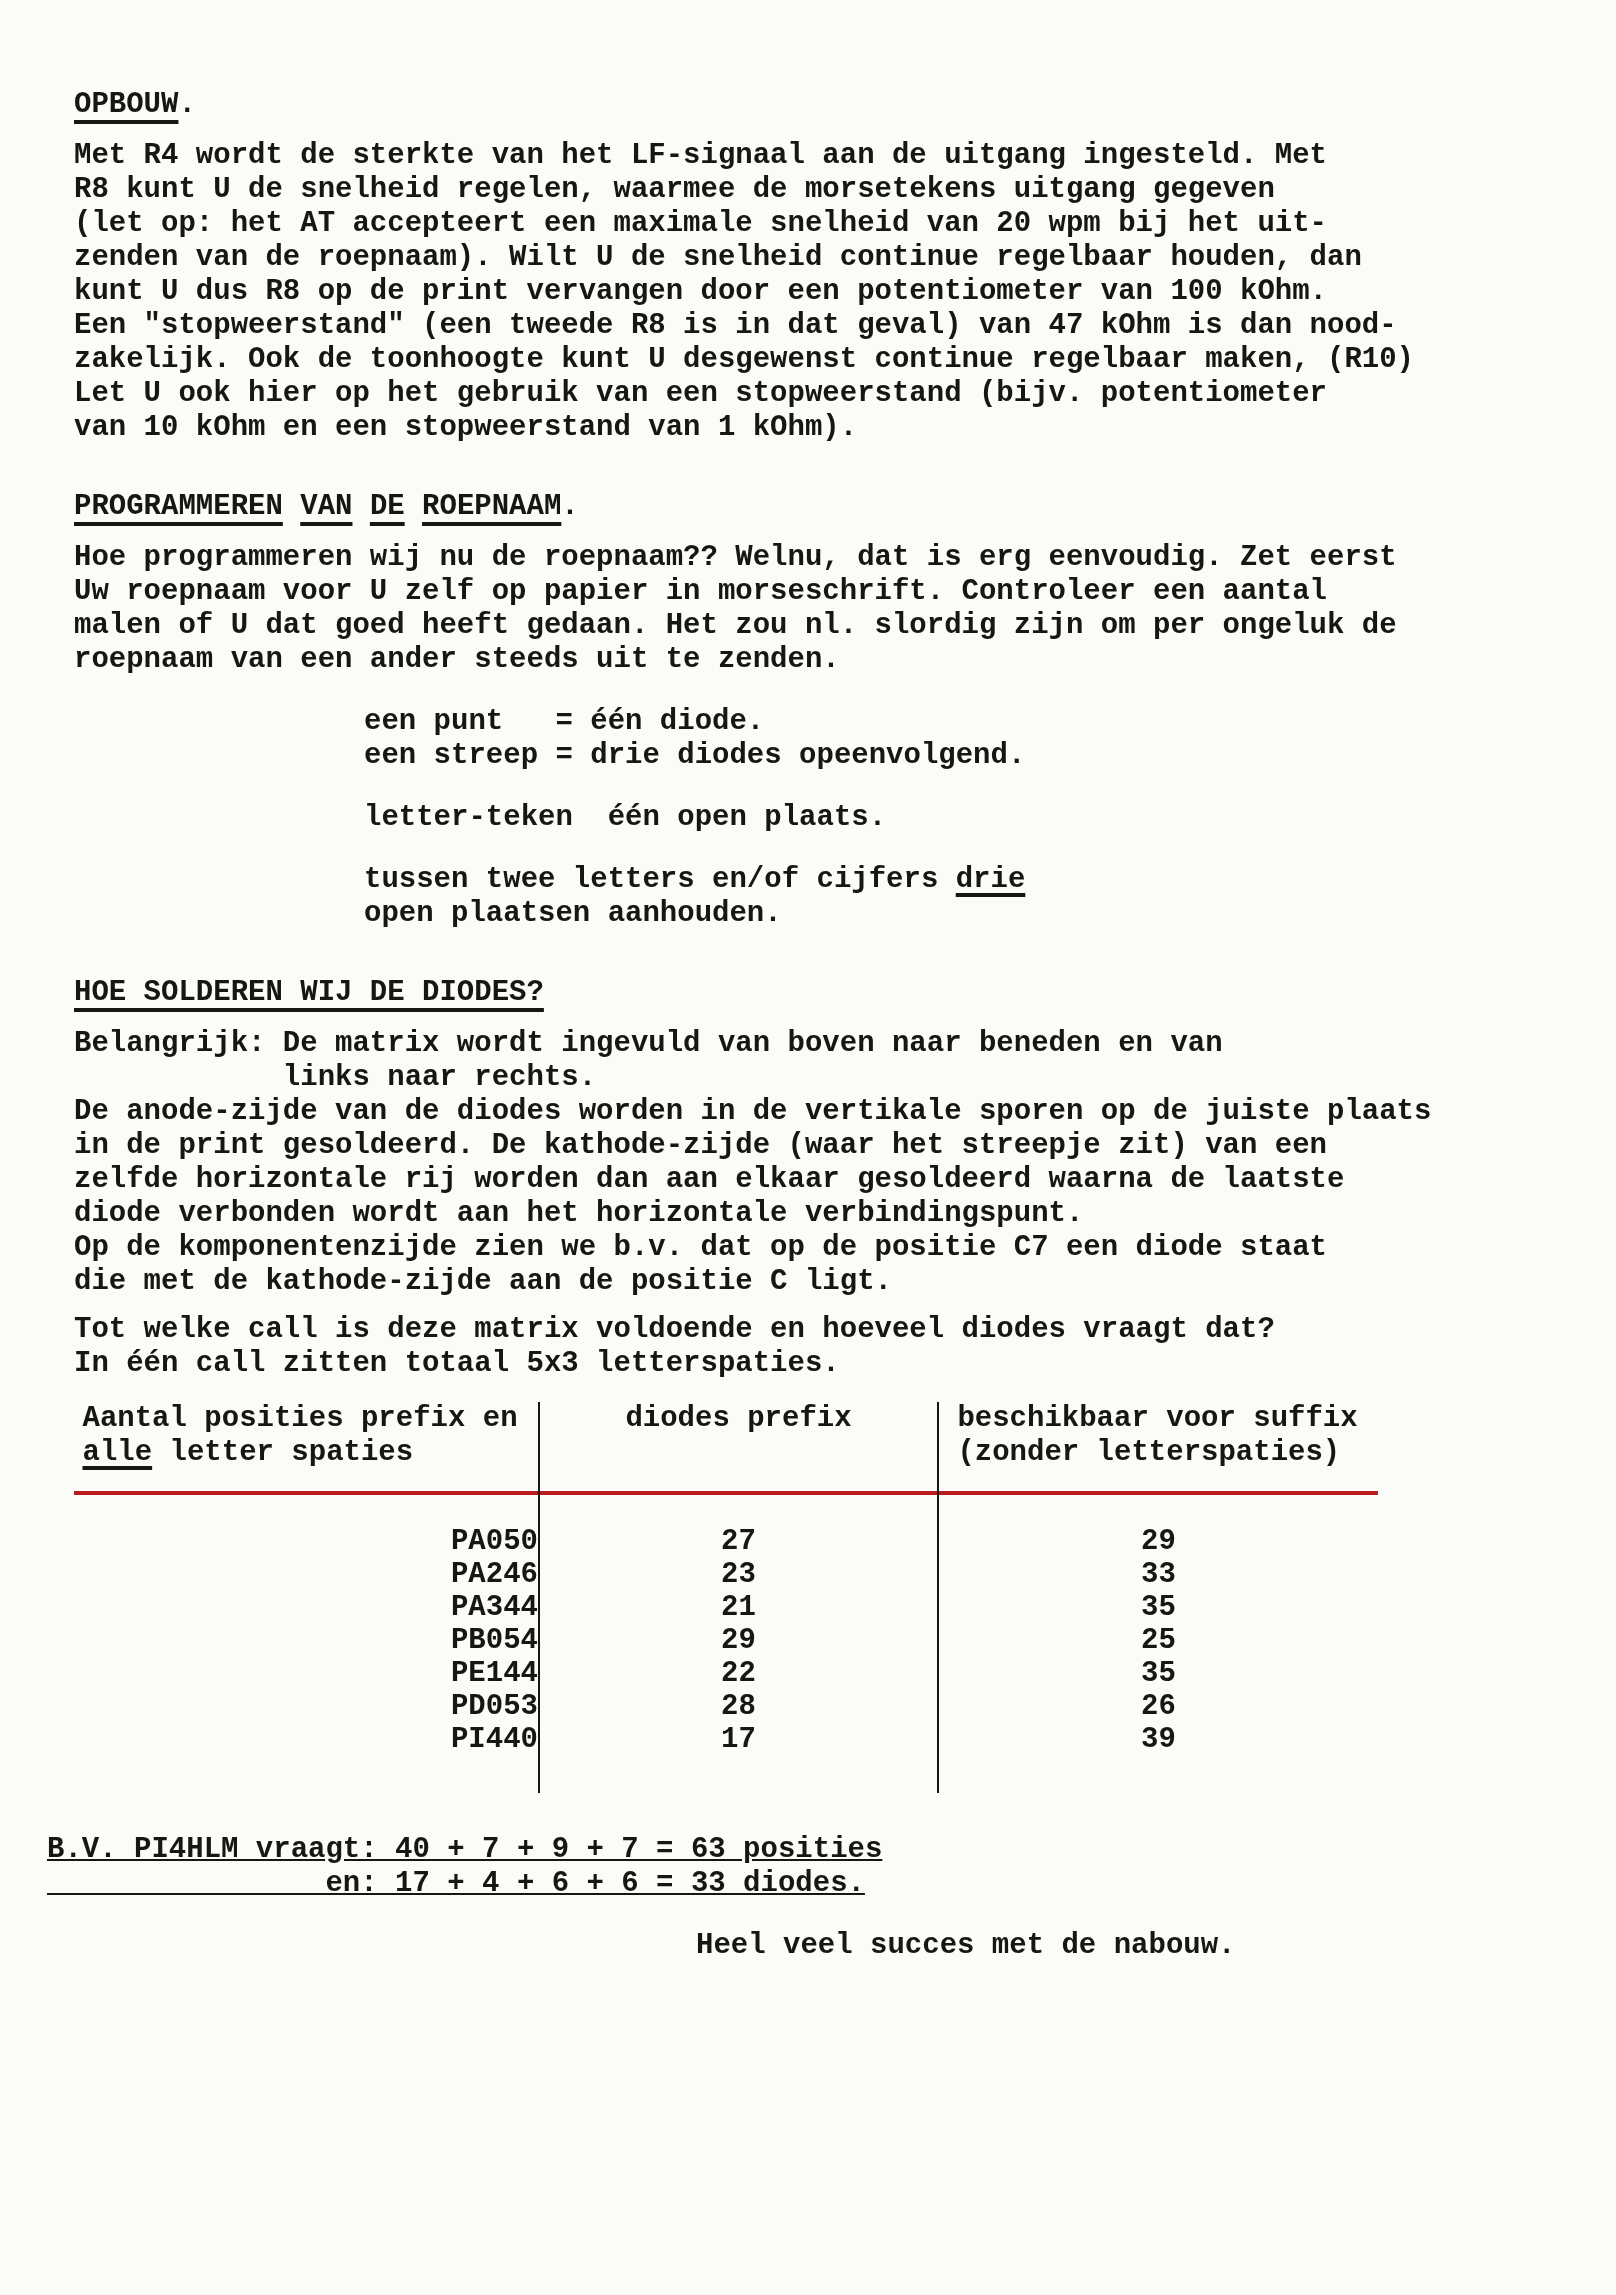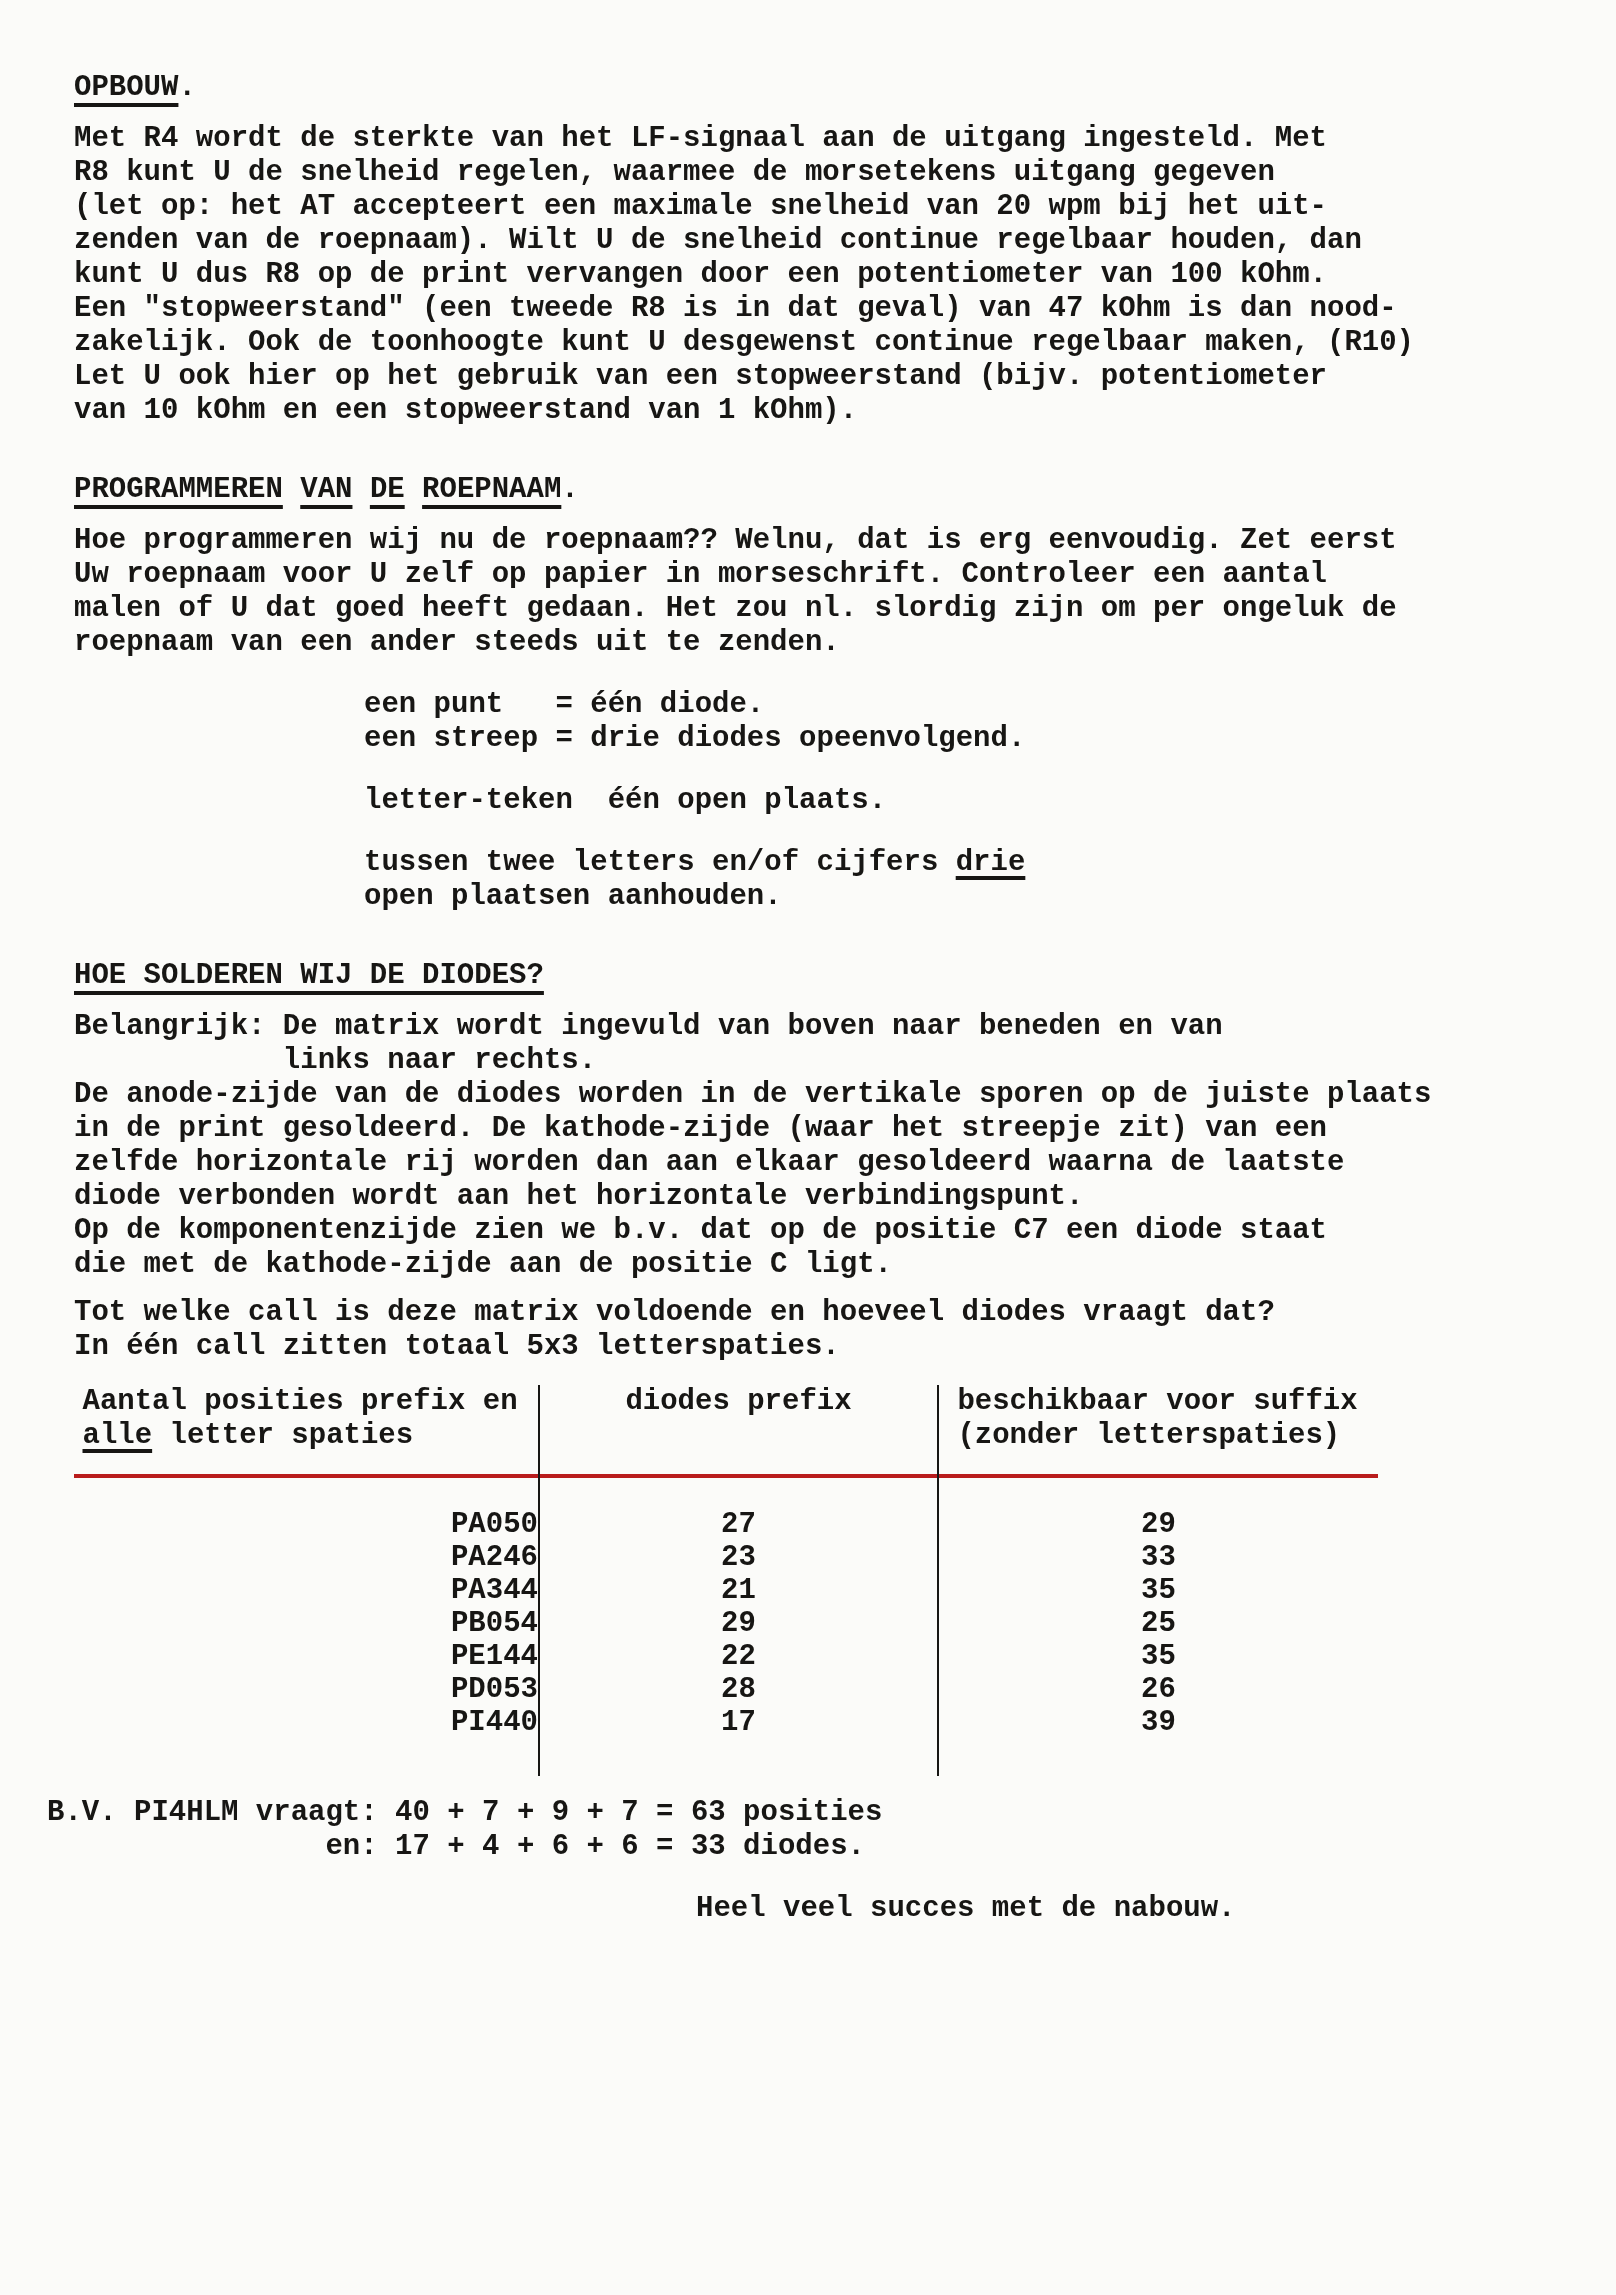--- a/index.html
+++ b/index.html
@@ -15,27 +15,27 @@
   }
   .page{width:1616px;height:2295px;box-sizing:border-box;padding:71px 28px 0 74px;}
   .line{white-space:pre;}
   .u{
     text-decoration:underline;
     text-decoration-thickness:3.5px;
     text-underline-offset:6.4px;
   }
   .sec{margin:0;}
   .sec-heading{margin:45px 0 17px 0;}
-  .sec-heading:first-child{margin-top:0;}
+  .sec-heading:first-child{margin-top:17px;}
   .sec-heading .u{text-decoration-thickness:4.2px;text-underline-offset:7.8px;}
   .sec-para{margin:0;}
   .sec-para + .sec-para{margin-top:14px;}
   .sec-indent{margin-top:28px;padding-left:290px;}
   .sec-hang{margin-top:14px;}
-  .sec-example{margin-top:20px;margin-left:-27px;}
+  .sec-example{margin-top:40px;margin-left:-27px;text-decoration:underline;}
   .sec-signoff{margin-top:28px;padding-left:622px;}
 
   
   .sec-table{margin-top:21px;display:flex;width:1329px;}
   .t-col{box-sizing:border-box;}
   .t-col1{width:464px;}
   .t-col2{width:399px;border-left:2.8px solid #171614;}
   .t-col3{width:441px;border-left:2.8px solid #171614;}
   .t-head{height:93px;border-bottom:4px solid #b91c1c;box-sizing:border-box;}
   .t-col1 .t-head{padding-left:8.5px;}

